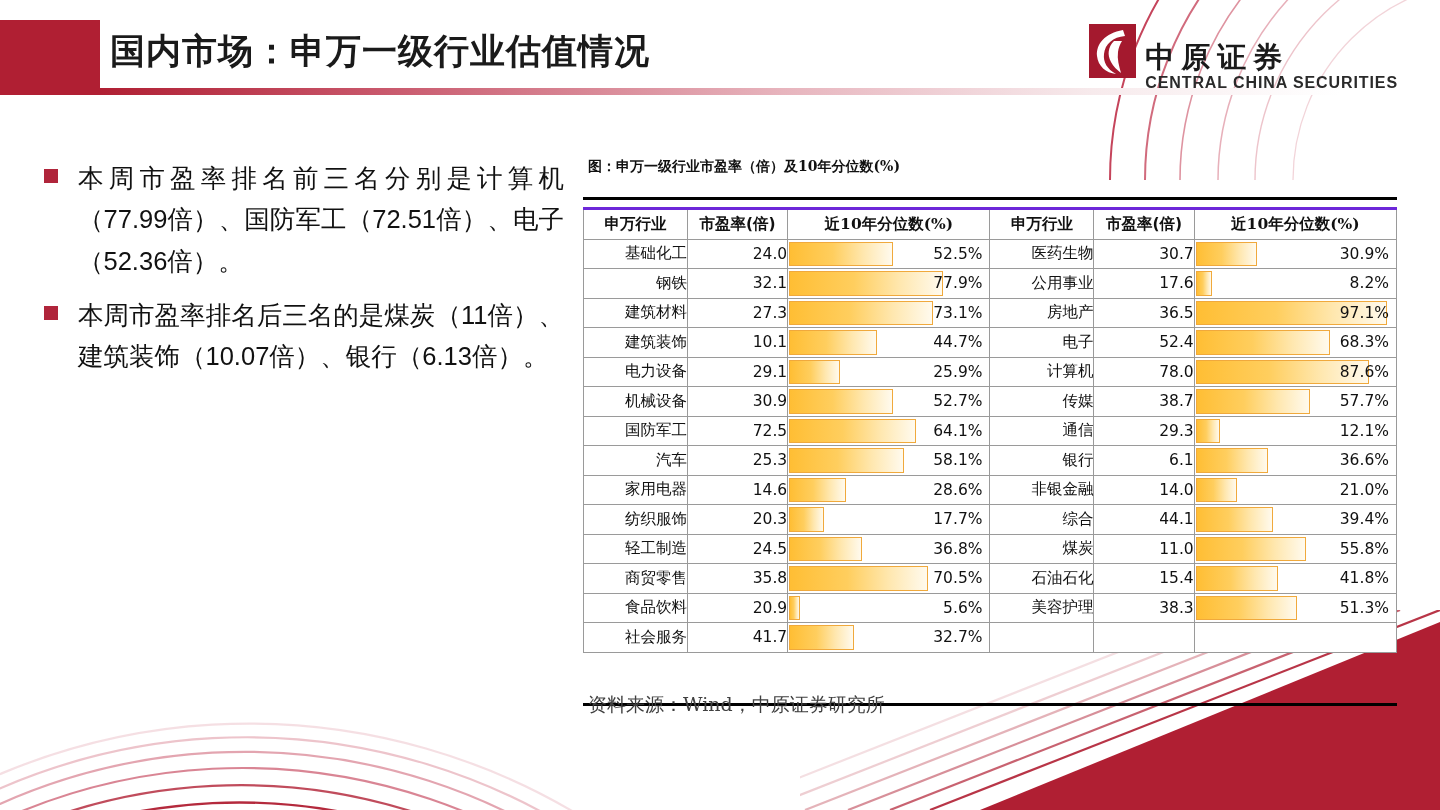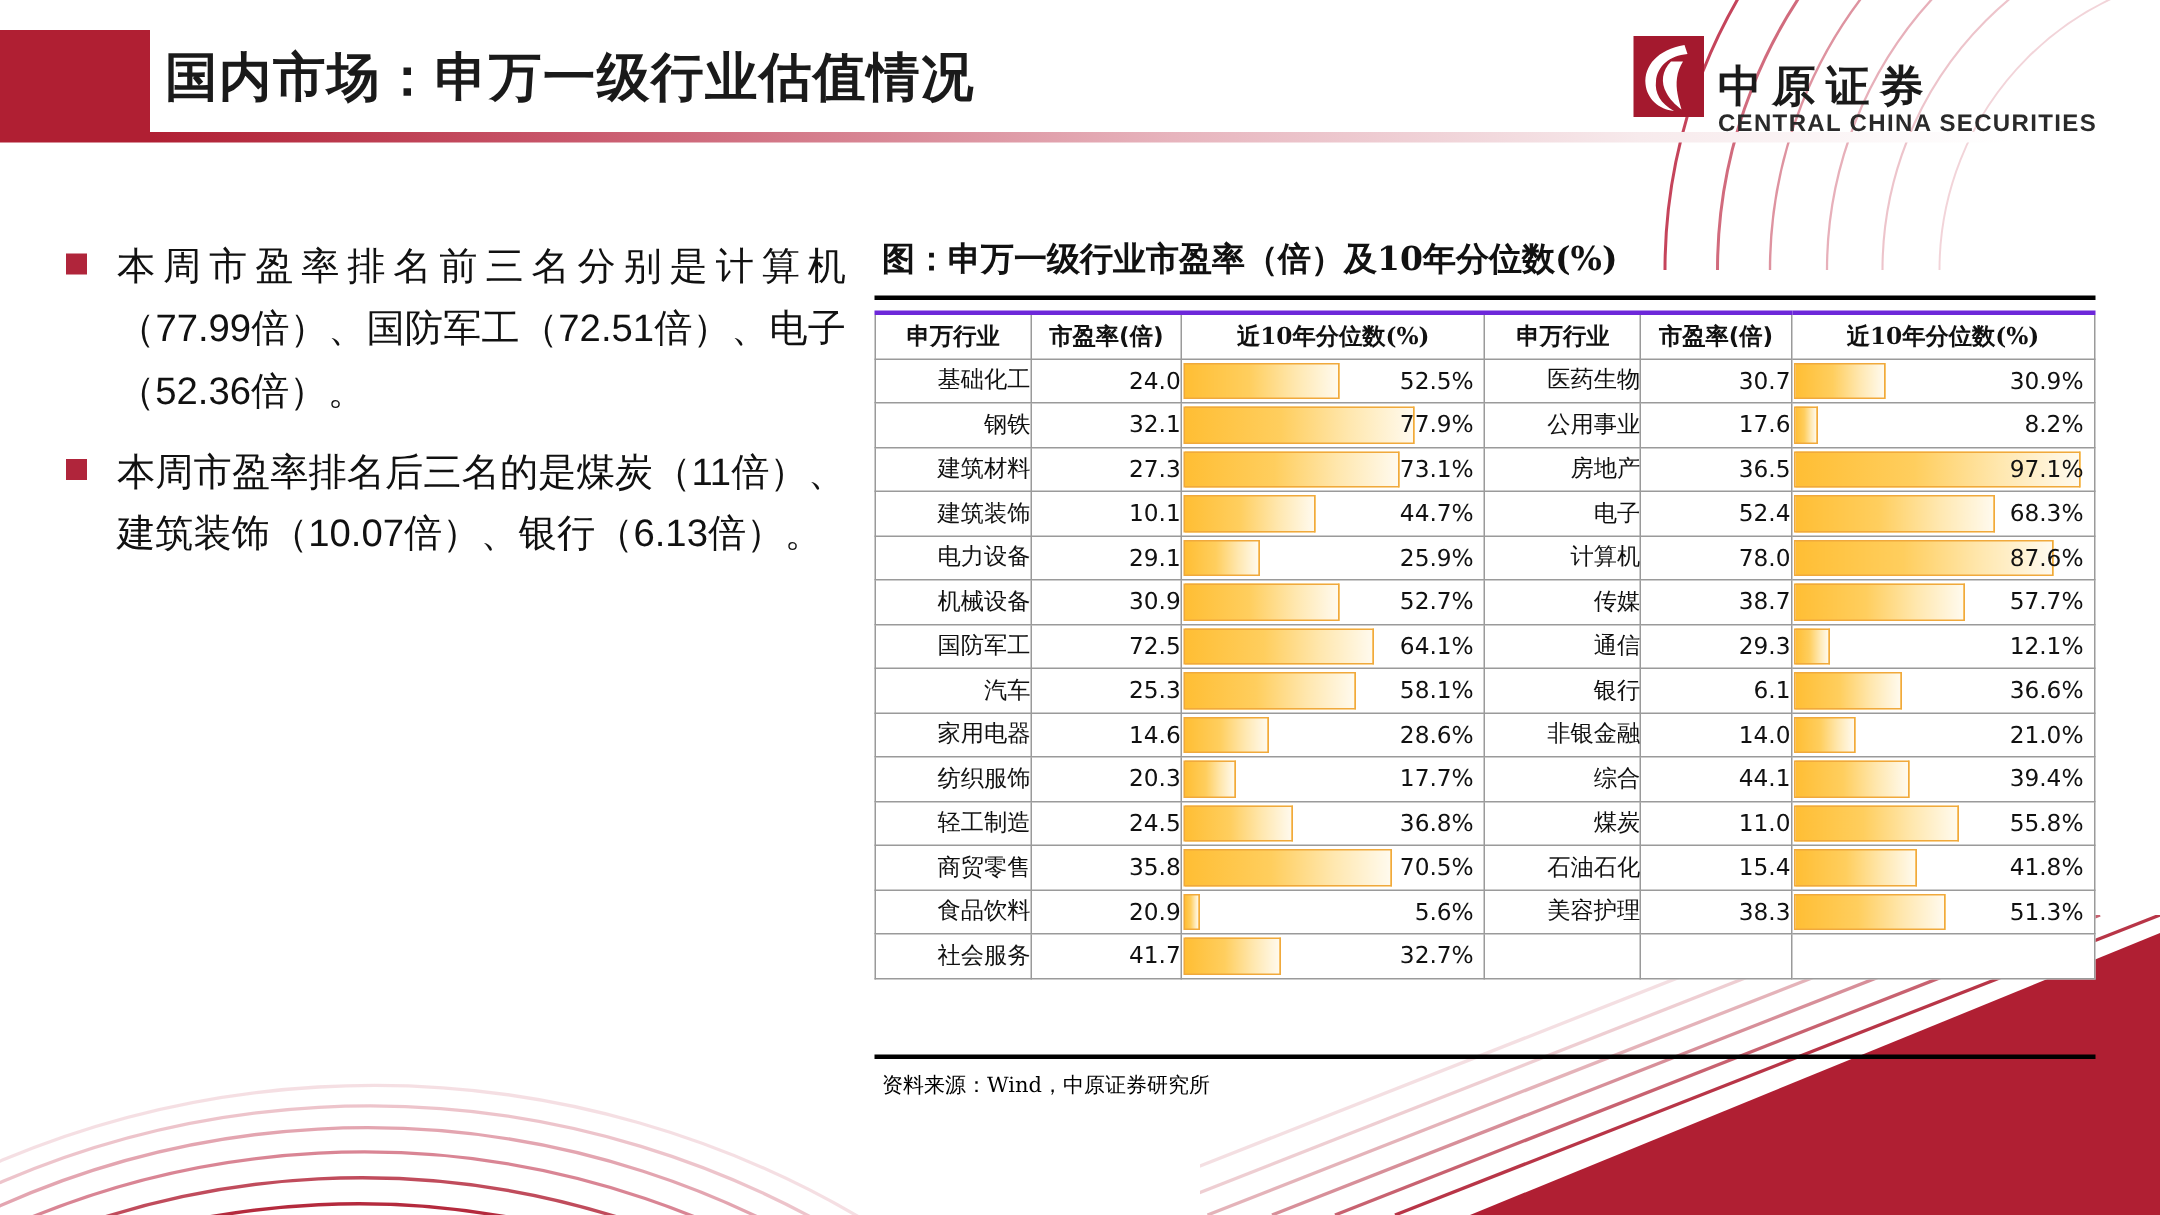--- a/index.html
+++ b/index.html
@@ -55,28 +55,28 @@
   }
   .bullet-text{
     font-size:25.5px;color:#111;line-height:1.62;
     text-align:justify;flex:1;
   }
 
   
   #fig-caption{
     position:absolute;left:588px;top:158px;
     font-family:"DejaVu Serif","Liberation Serif",serif;
-    font-size:22px;font-weight:bold;color:#111;white-space:nowrap;
+    font-size:14px;font-weight:bold;color:#111;white-space:nowrap;
   }
   #rule-top{position:absolute;left:583px;top:197px;width:814px;height:3px;background:#000;}
   #rule-bottom{position:absolute;left:583px;top:703px;width:814px;height:3px;background:#000;}
   #source-note{
-    position:absolute;left:588px;top:715px;
+    position:absolute;left:588px;top:692px;
     font-family:"DejaVu Serif","Liberation Serif",serif;
-    font-size:14px;color:#000000;white-space:nowrap;
+    font-size:19px;color:#404040;white-space:nowrap;
   }
 
   
   #pe-table{
     position:absolute;left:583px;top:207px;width:814px;
     border-collapse:collapse;
     font-family:"DejaVu Serif","Liberation Serif",serif;
     background:#fff;
   }
   #pe-table th,#pe-table td{

